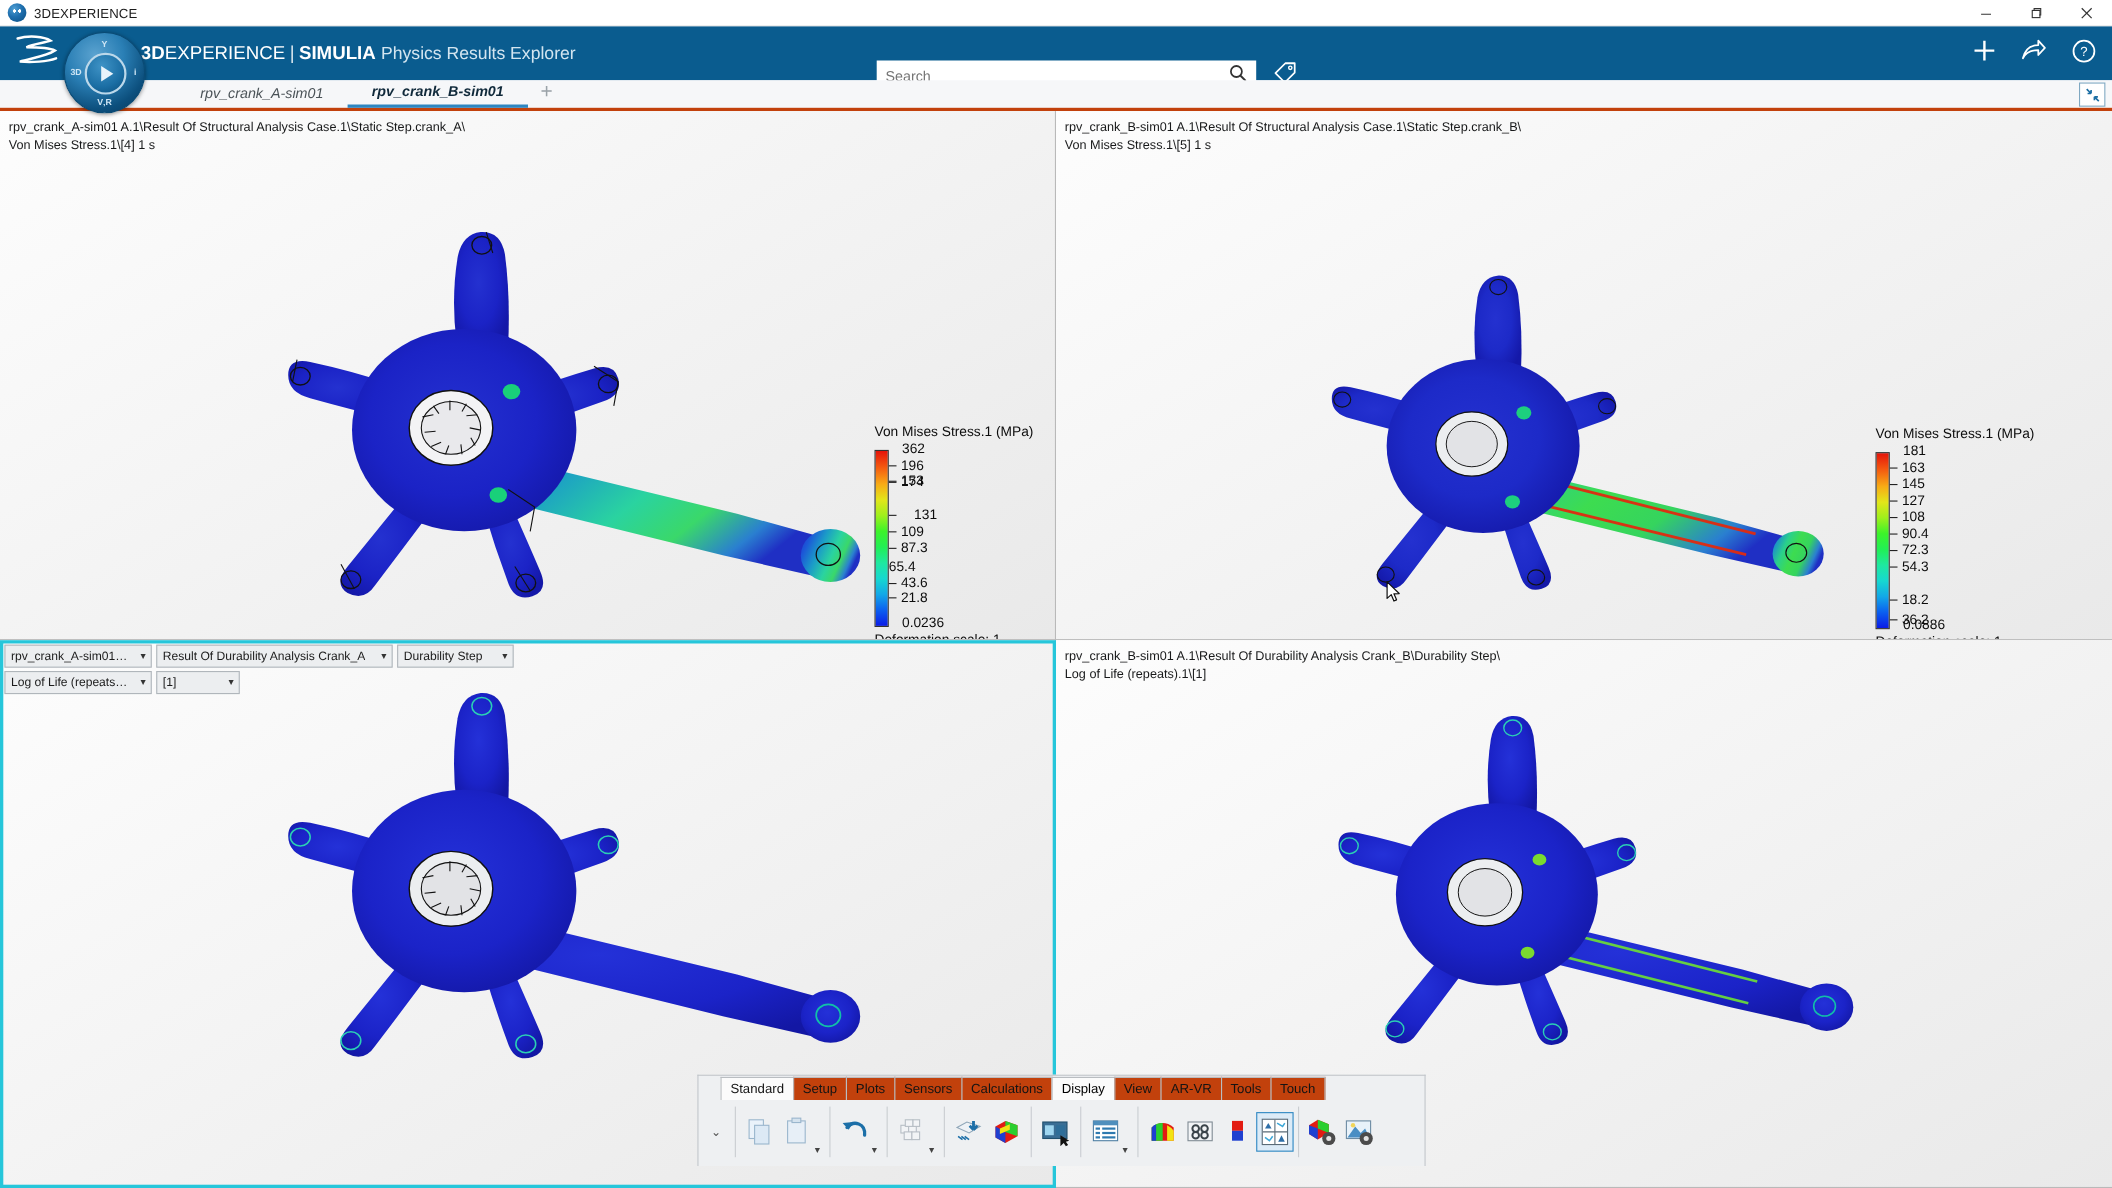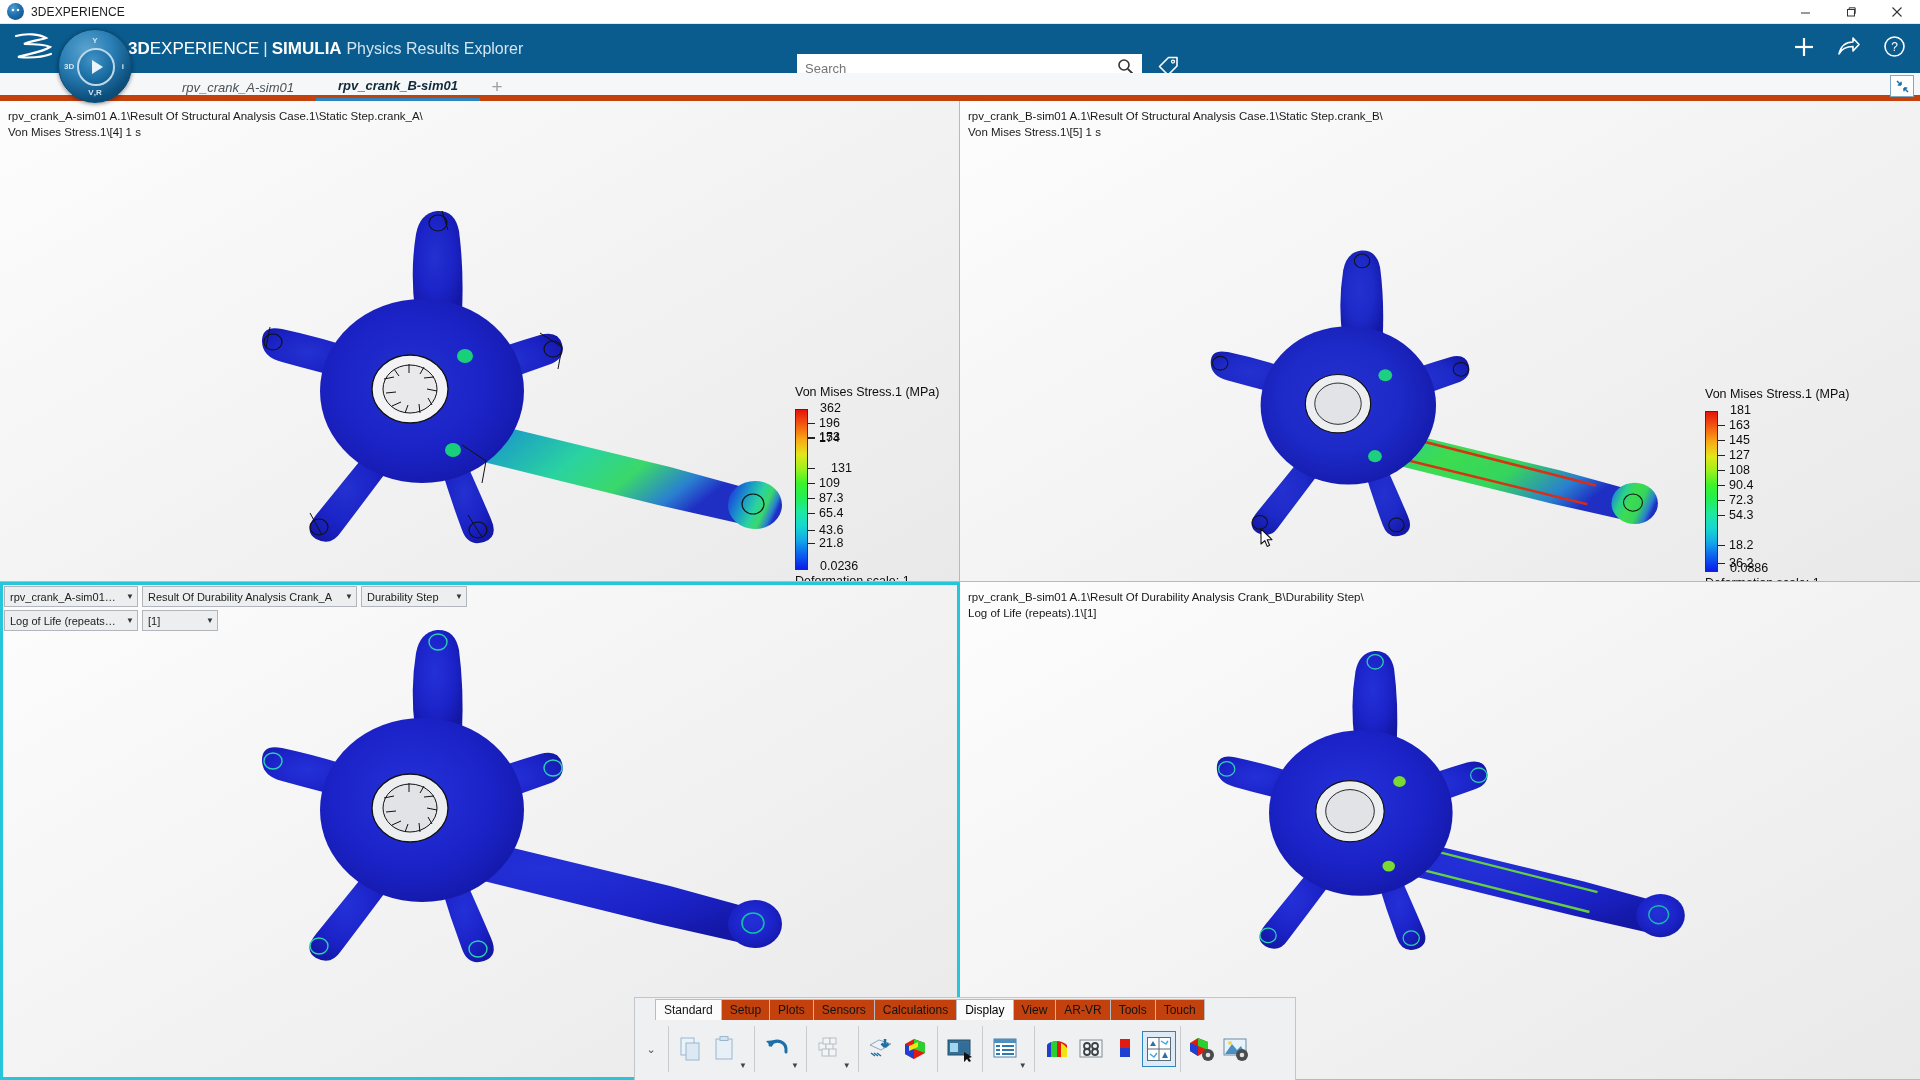--- a/index.html
+++ b/index.html
@@ -66,21 +66,21 @@
   .searchbox { width: 345px; height: 29px; background:#fff; display:flex; align-items:center;
     padding: 0 8px; }
   .searchbox input { border:none; outline:none; font-size:13px; width:100%; color:#444;
     font-family:"Liberation Sans", sans-serif; background:transparent;}
   .search-ico { color:#333; flex:none; }
   .tag-ico { margin-left: 14px; color: #fff; }
 
   .brand-right { position:absolute; right: 14px; top: 0; height: 49px; display:flex; align-items:center; gap: 22px; color:#fff;}
 
   
-  .tabstrip { height: 28px; background:#f6f7f9; border-bottom:6px solid #c2410c; position:relative; display:flex; align-items:flex-start;}
+  .tabstrip { height: 28px; background:#f6f7f9; border-bottom:3px solid #c2410c; position:relative; display:flex; align-items:flex-end;}
   .tabs { display:flex; align-items:flex-end; margin-left: 160px; height:28px;}
   .tab { height:28px; padding: 0 22px; display:flex; align-items:center; font-size:13px;
     color:#4a5257; font-style: italic; background: transparent;}
   .tab.active { color:#10293a; font-weight:bold; border-bottom: 3px solid #2e86c1;}
   .tab-add { width:34px; height:28px; display:flex;align-items:center;justify-content:center;
     color:#9aa2a8; font-size:19px;}
   .expand-btn { position:absolute; right: 6px; top: 2px; width:24px;height:22px;
     border:1px solid #7fa8c2; background:#fff; display:flex;align-items:center;justify-content:center;}
 
   
@@ -118,21 +118,21 @@
   
   .annot { position:absolute; color:#1b5880; font-size:30px; font-weight:bold;
     font-style:italic; white-space:nowrap; transform-origin: left bottom; z-index:20;
     text-shadow: 0 0 1px rgba(27,88,128,.5);}
 
   
   .cursor { position:absolute; z-index:40; }
 
   
   .bottombar { position:absolute; left:634px; top:977px; width:662px; height:83px;
-    background:#eef0f2; border:1px solid #c2c6ca; border-bottom:none; z-index:50;margin-top:20px;}
+    background:#eef0f2; border:1px solid #c2c6ca; border-bottom:none; z-index:50;}
   .bb-tabs { position:absolute; left:0; top:-0px; height:22px; display:flex; align-items:flex-end; padding-left:20px;}
   .bb-tab { height:21px; padding:0 8px; font-size:12px; color:#141414; display:flex;align-items:center;
     background:#c2410c; border:1px solid #b9bdc1; border-bottom:none; margin-right:-1px;}
   .bb-tab.sel { background:#fbfbfb; color:#000;}
   .bb-tab.first { background:#fbfbfb;}
   .bb-icons { position:absolute; left:0; top:22px; width:100%; height:58px; display:flex; align-items:center; padding-left:4px;}
   .bb-chev { width:24px; display:flex; align-items:center; justify-content:center; color:#555; font-size:11px;}
   .bb-sep { width:1px; height:46px; background:#c9cdd1; margin:0 5px;}
   .bb-btn { width:34px; height:36px; display:flex; align-items:center; justify-content:center; position:relative;}
   .bb-btn.sel { border:1px solid #2e86c1; background:#dcebf7;}
@@ -340,21 +340,21 @@
               <span>131</span>
             </div>
           <div class="tick" style="top:69px;">
               <i></i>
               <span>109</span>
             </div>
           <div class="tick" style="top:84px;">
               <i></i>
               <span>87.3</span>
             </div>
-          <div class="tick" style="top:99px;">
+          <div class="tick" style="top:99px;flex-direction:column;">
               <i></i>
               <span>65.4</span>
             </div>
           <div class="tick" style="top:116px;">
               <i></i>
               <span>43.6</span>
             </div>
           <div class="tick" style="top:129px;">
               <i></i>
               <span>21.8</span>

